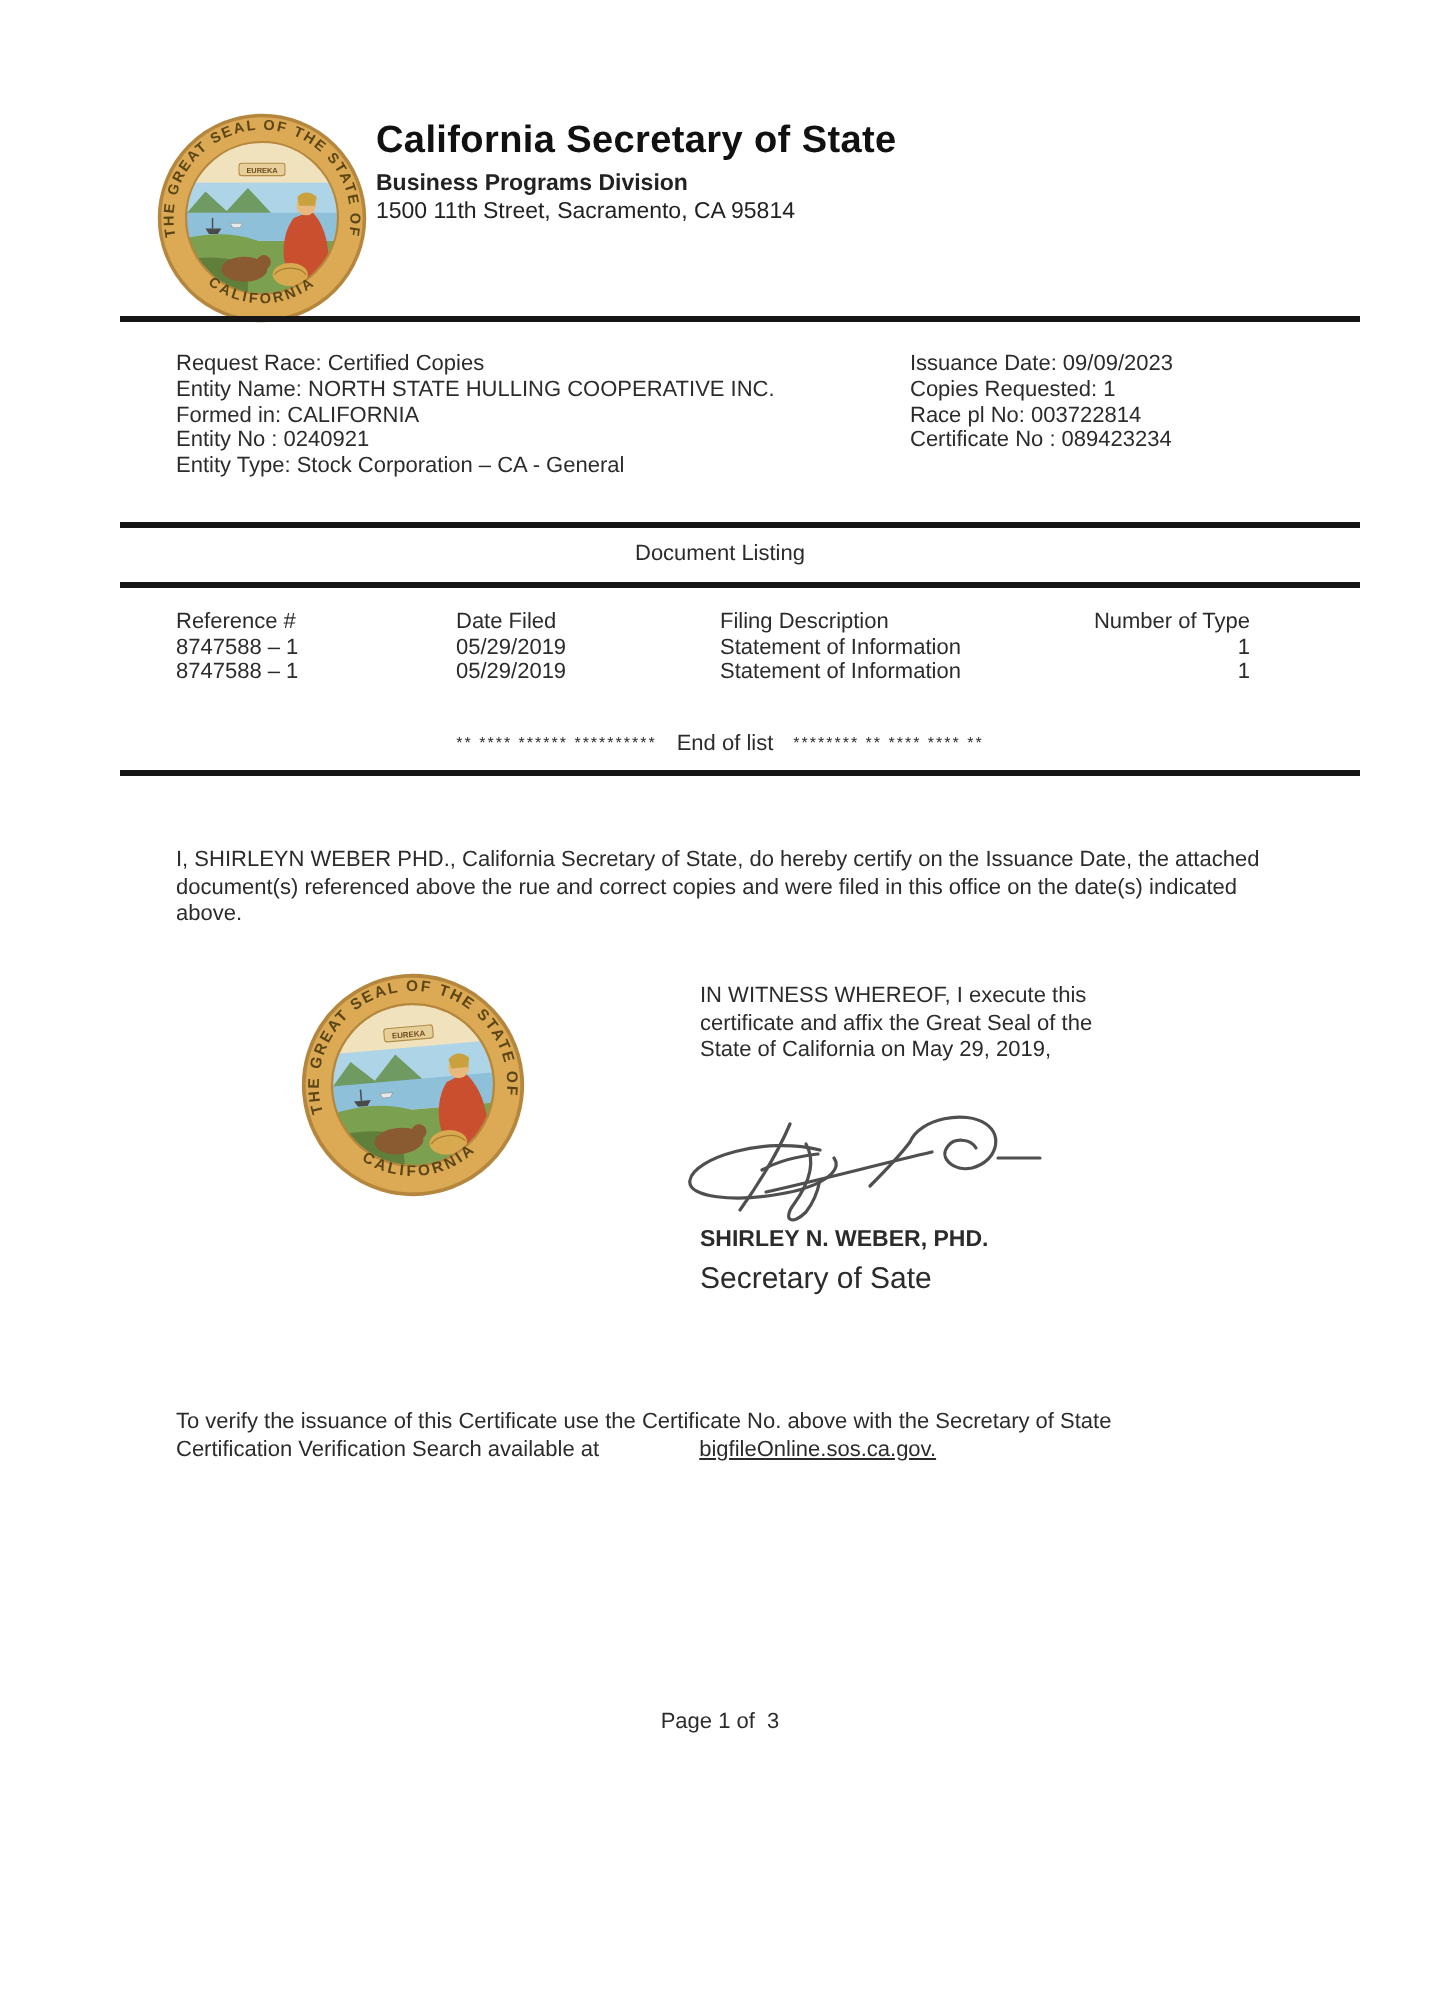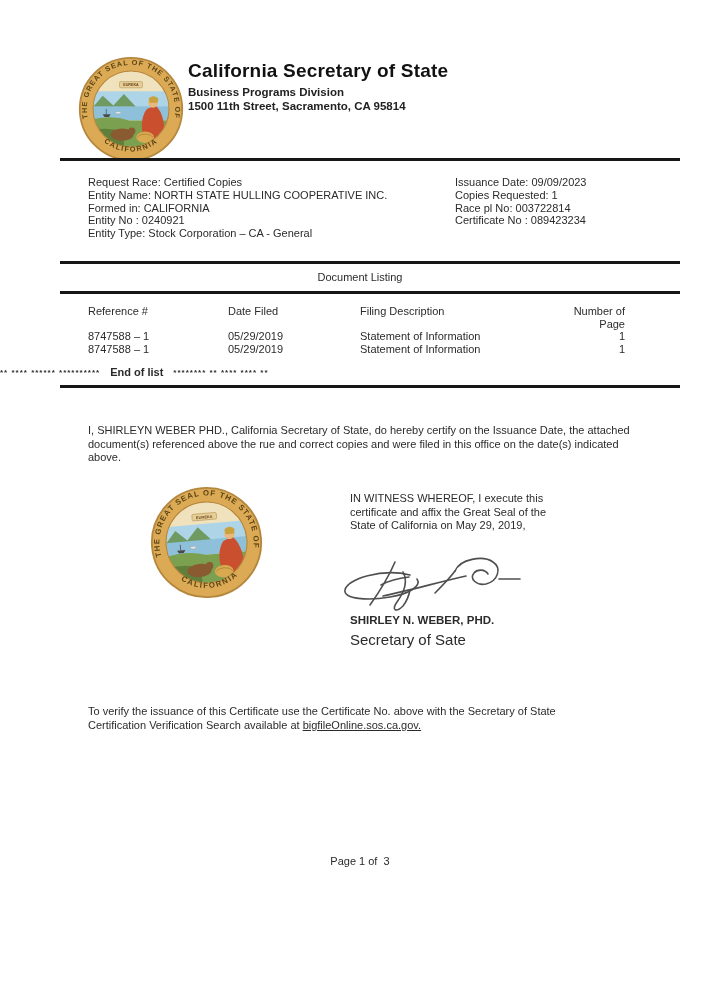--- a/index.html
+++ b/index.html
@@ -9,52 +9,52 @@
     position: relative; width: 720px; height: 881px;
     background: #ffffff; overflow: hidden;
   }
   .hr { position: absolute; left: 60px; width: 620px; height: 3px; background: #161616; }
 
   
   .seal-header { position: absolute; left: 78px; top: 56px; width: 106px; height: 106px; }
   .header-text { position: absolute; left: 188px; top: 60px; }
   .doc-title { font-size: 19px; font-weight: bold; color: #111; letter-spacing: 0.2px; }
   .doc-subtitle { font-size: 11.5px; font-weight: bold; margin-top: 4px; color: #222; }
-  .doc-address { font-size: 11.5px; margin-top: 2px; color: #222; font-weight: bold; }
+  .doc-address { font-size: 11.5px; margin-top: 2px; color: #222; }
 
   
   .info-left { position: absolute; left: 88px; top: 176px; font-size: 11px; line-height: 12.8px; }
   .info-right { position: absolute; left: 455px; top: 176px; font-size: 11px; line-height: 12.8px; }
 
   
   .listing-title { position: absolute; left: 0; top: 271px; width: 720px; text-align: center; font-size: 11px; }
   .listing-table { position: absolute; left: 88px; top: 305px; width: 537px; font-size: 11px; }
   .t-row { display: flex; line-height: 12.5px; }
   .c-ref { width: 140px; }
   .c-date { width: 132px; }
   .c-desc { width: 185px; }
   .c-pages { width: 80px; text-align: right; }
-  .end-line { position: absolute; left: 0; top: 366px; width: 720px; font-size: 11px; white-space: pre; font-weight: bold; }
+  .end-line { position: absolute; left: 0; top: 366px; width: 720px; text-align: center; font-size: 11px; white-space: pre; }
   .stars { font-size: 8px; letter-spacing: 1px; position: relative; top: -1px; }
   .stars.left { margin-right: 10px; }
   .stars.right { margin-left: 10px; }
 
   
   .cert-par { position: absolute; left: 88px; top: 424px; width: 556px; font-size: 11px; line-height: 13.5px; }
 
   
   .seal-witness { position: absolute; left: 150px; top: 486px; width: 113px; height: 113px; transform: rotate(-5deg); }
   .witness-text { position: absolute; left: 350px; top: 492px; font-size: 11px; line-height: 13.5px; }
   .signature { position: absolute; left: 338px; top: 546px; width: 192px; height: 72px; }
   .signer-name { position: absolute; left: 350px; top: 614px; font-size: 11.5px; font-weight: bold; }
   .signer-title { position: absolute; left: 350px; top: 631px; font-size: 15px; font-weight: normal; text-align: right; }
 
   
   .verify-par { position: absolute; left: 88px; top: 705px; width: 486px; font-size: 11px; line-height: 13.5px; }
-  .verify-link { color: #2b2b2b; text-decoration: underline; }
+  .verify-link { color: #2b2b2b; text-decoration: underline; margin-left: 47px; }
 
   .page-indicator { position: absolute; left: 0; top: 855px; width: 720px; text-align: center; font-size: 11px; white-space: pre; }
 
   
   .watermark { position: absolute; right: 10px; top: 972px; display: flex; align-items: center; gap: 3px; }
   .wm-dots { width: 22px; height: 17px; }
   .wm-name { font-size: 8.5px; letter-spacing: 0.6px; color: #a4bec5; font-weight: bold; margin-left: 28px; }
   .wm-tld { font-size: 8.5px; font-weight: bold; color: #ffffff; background: #7f1d1d; padding: 1px 3px 1.5px 3px; border-radius: 2px; letter-spacing: 0.5px; }
 
   svg text { font-family: "Liberation Sans", sans-serif; }
@@ -131,21 +131,21 @@
   <div class="hr" style="top:261px;"></div>
 
   <div class="listing-title">Document Listing</div>
   <div class="hr" style="top:291px; height:2.5px;"></div>
 
   <div class="listing-table">
     <div class="t-row">
       <div class="c-ref">Reference #</div>
       <div class="c-date">Date Filed</div>
       <div class="c-desc">Filing Description</div>
-      <div class="c-pages">Number of Page</div>
+      <div class="c-pages">Number of Type</div>
     </div>
     <div class="t-row">
       <div class="c-ref">8747588 – 1</div>
       <div class="c-date">05/29/2019</div>
       <div class="c-desc">Statement of Information</div>
       <div class="c-pages">1</div>
     </div>
     <div class="t-row">
       <div class="c-ref">8747588 – 1</div>
       <div class="c-date">05/29/2019</div>

